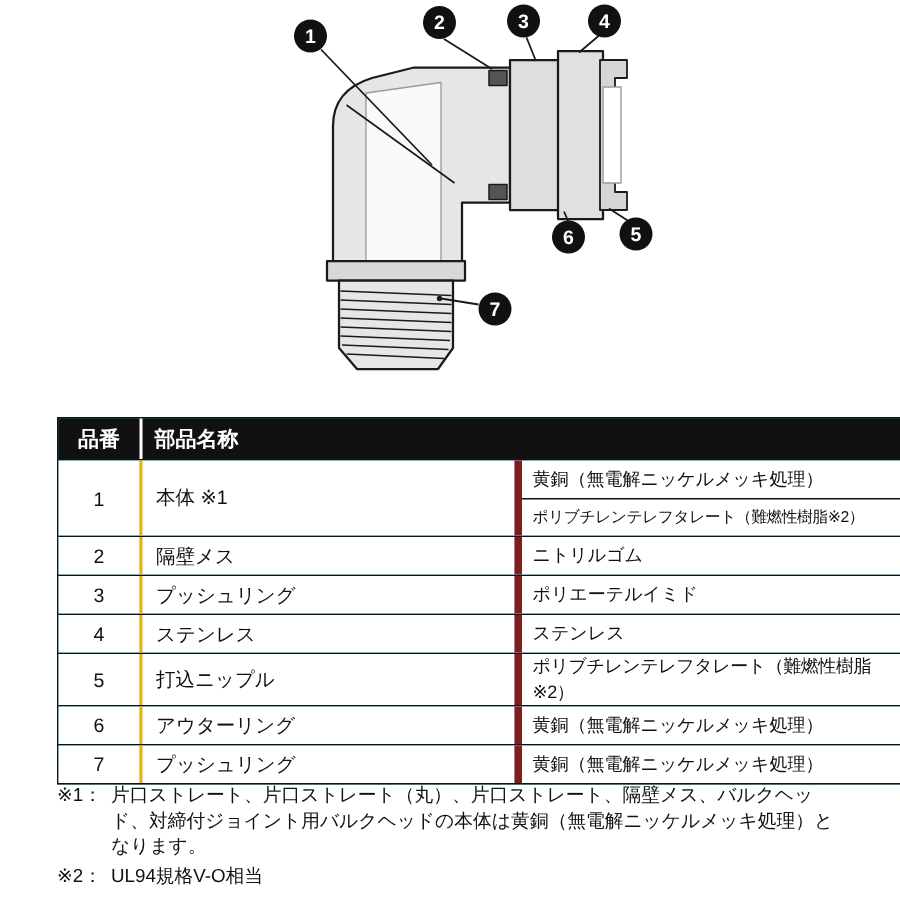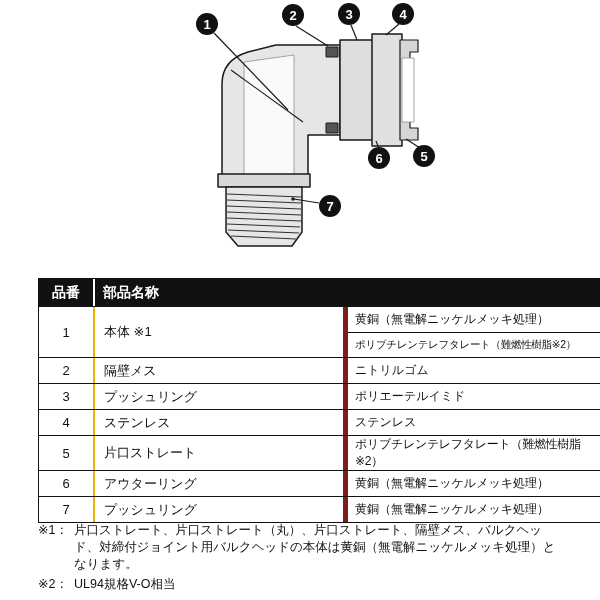--- a/index.html
+++ b/index.html
@@ -145,21 +145,21 @@
       </div>
 
       <div class="trow">
         <div class="td no">4</div>
         <div class="td name">ステンレス</div>
         <div class="td mat">ステンレス</div>
       </div>
 
       <div class="trow">
         <div class="td no">5</div>
-        <div class="td name">片口ストレート</div>
+        <div class="td name">打込ニップル</div>
         <div class="td mat small">ポリブチレンテレフタレート（難燃性樹脂※2）</div>
       </div>
 
       <div class="trow">
         <div class="td no">6</div>
         <div class="td name">アウターリング</div>
         <div class="td mat">黄銅（無電解ニッケルメッキ処理）</div>
       </div>
 
       <div class="trow">

